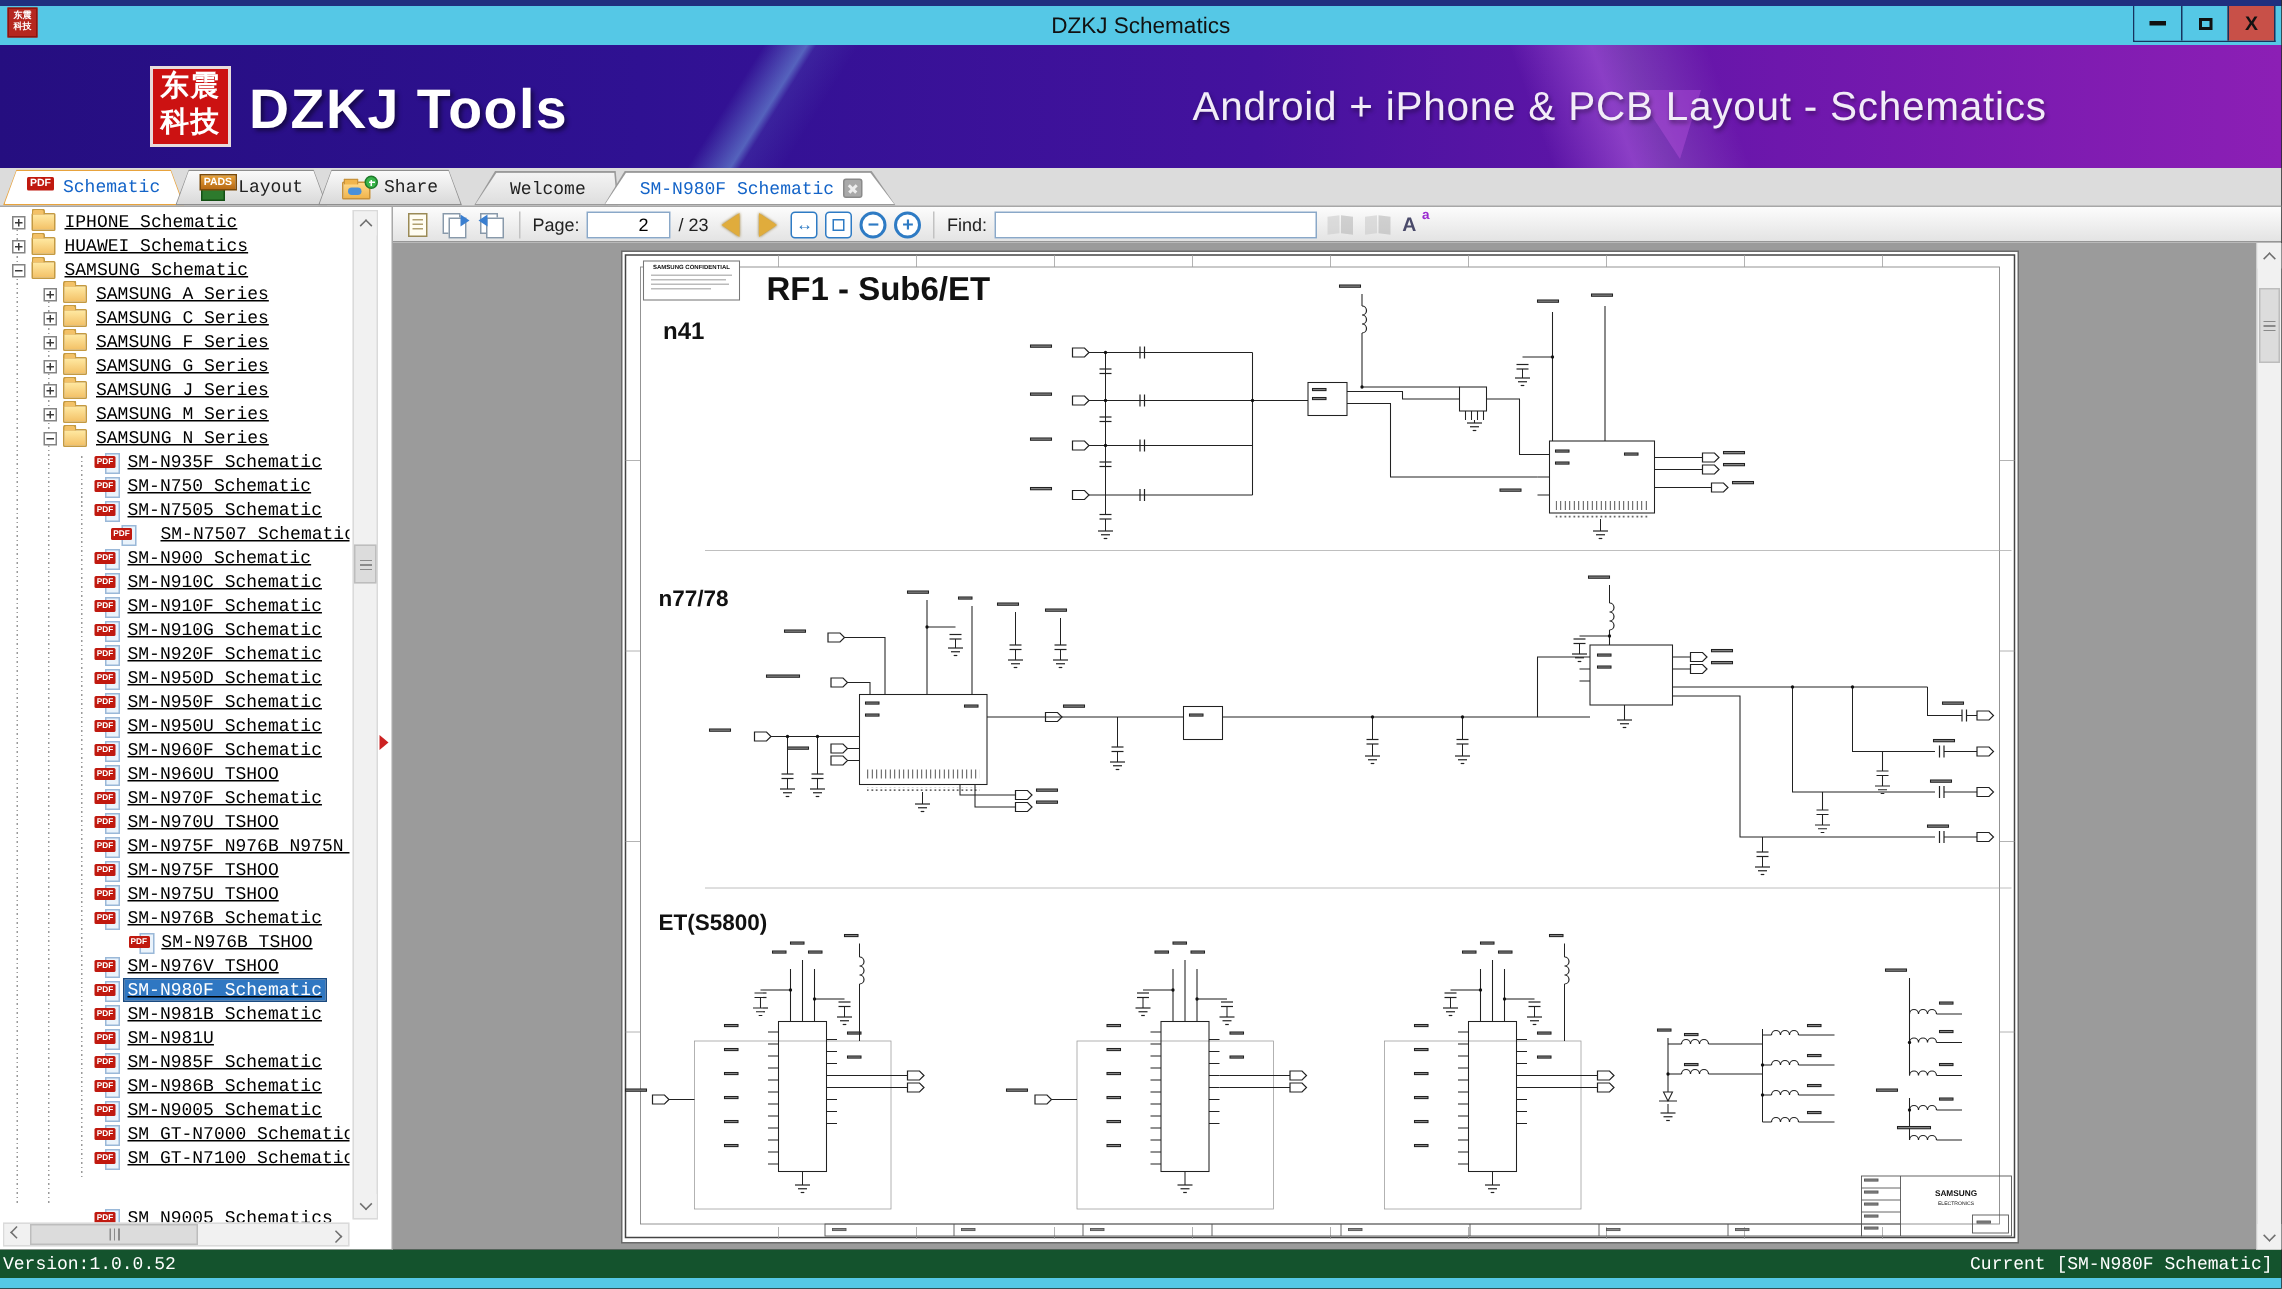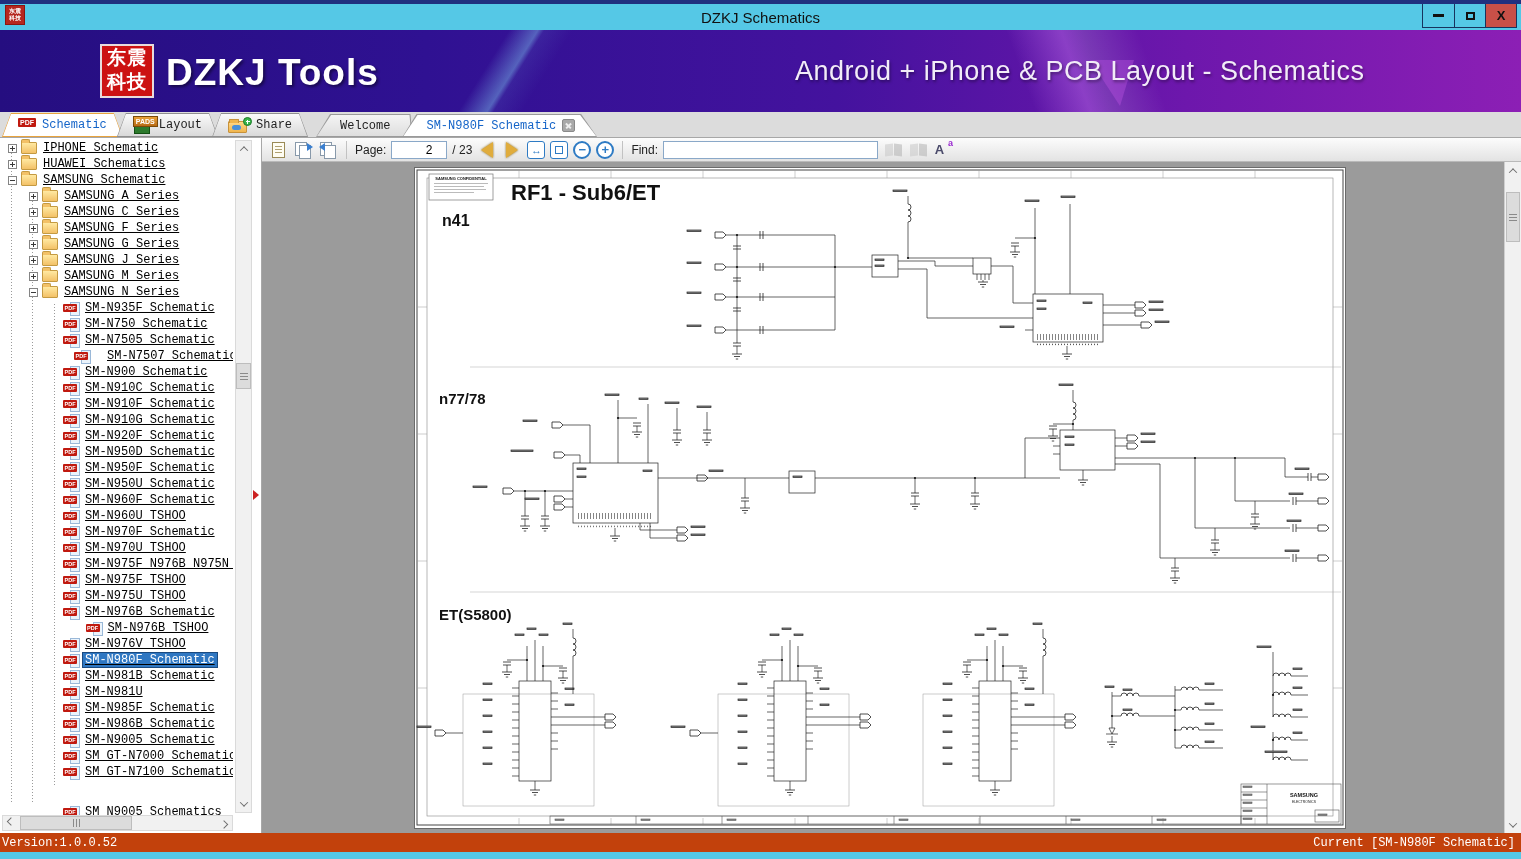--- a/index.html
+++ b/index.html
@@ -161,21 +161,21 @@
   
   .docarea { flex:1; background:#9b9b9b; position:relative; min-height:0; }
   .page { position:absolute; left:153px; top:6px; width:930px; height:660px; background:#fff; box-shadow:0 0 0 1px #6a6a6a; }
   .page svg text { font-family:"Liberation Sans", sans-serif; }
   .doc-vscroll { right:0; top:0; bottom:0; width:17px; border:none; border-left:1px solid #cfcfcf; }
   .doc-vscroll .sb-btn.up { top:0; left:0; right:0; height:17px; }
   .doc-vscroll .sb-btn.down { bottom:0; left:0; right:0; height:17px; }
   .doc-vscroll .sb-thumb { left:1px; right:1px; top:30px; height:50px; }
 
   
-  .statusbar { height:19px; background:#c2410c; display:flex; align-items:center; justify-content:space-between; padding:0 6px 0 2px; }
+  .statusbar { height:19px; background:#14532d; display:flex; align-items:center; justify-content:space-between; padding:0 6px 0 2px; }
   .status-text { color:#fff; font-size:12px; font-family:"Liberation Mono","DejaVu Sans Mono",monospace; }
   .bottom-edge { height:7px; background:#55c8e6; }
 </style>
 </head>
 <body>
 
 <div class="window">
   <div class="top-edge"></div>
 
   <div class="titlebar">

